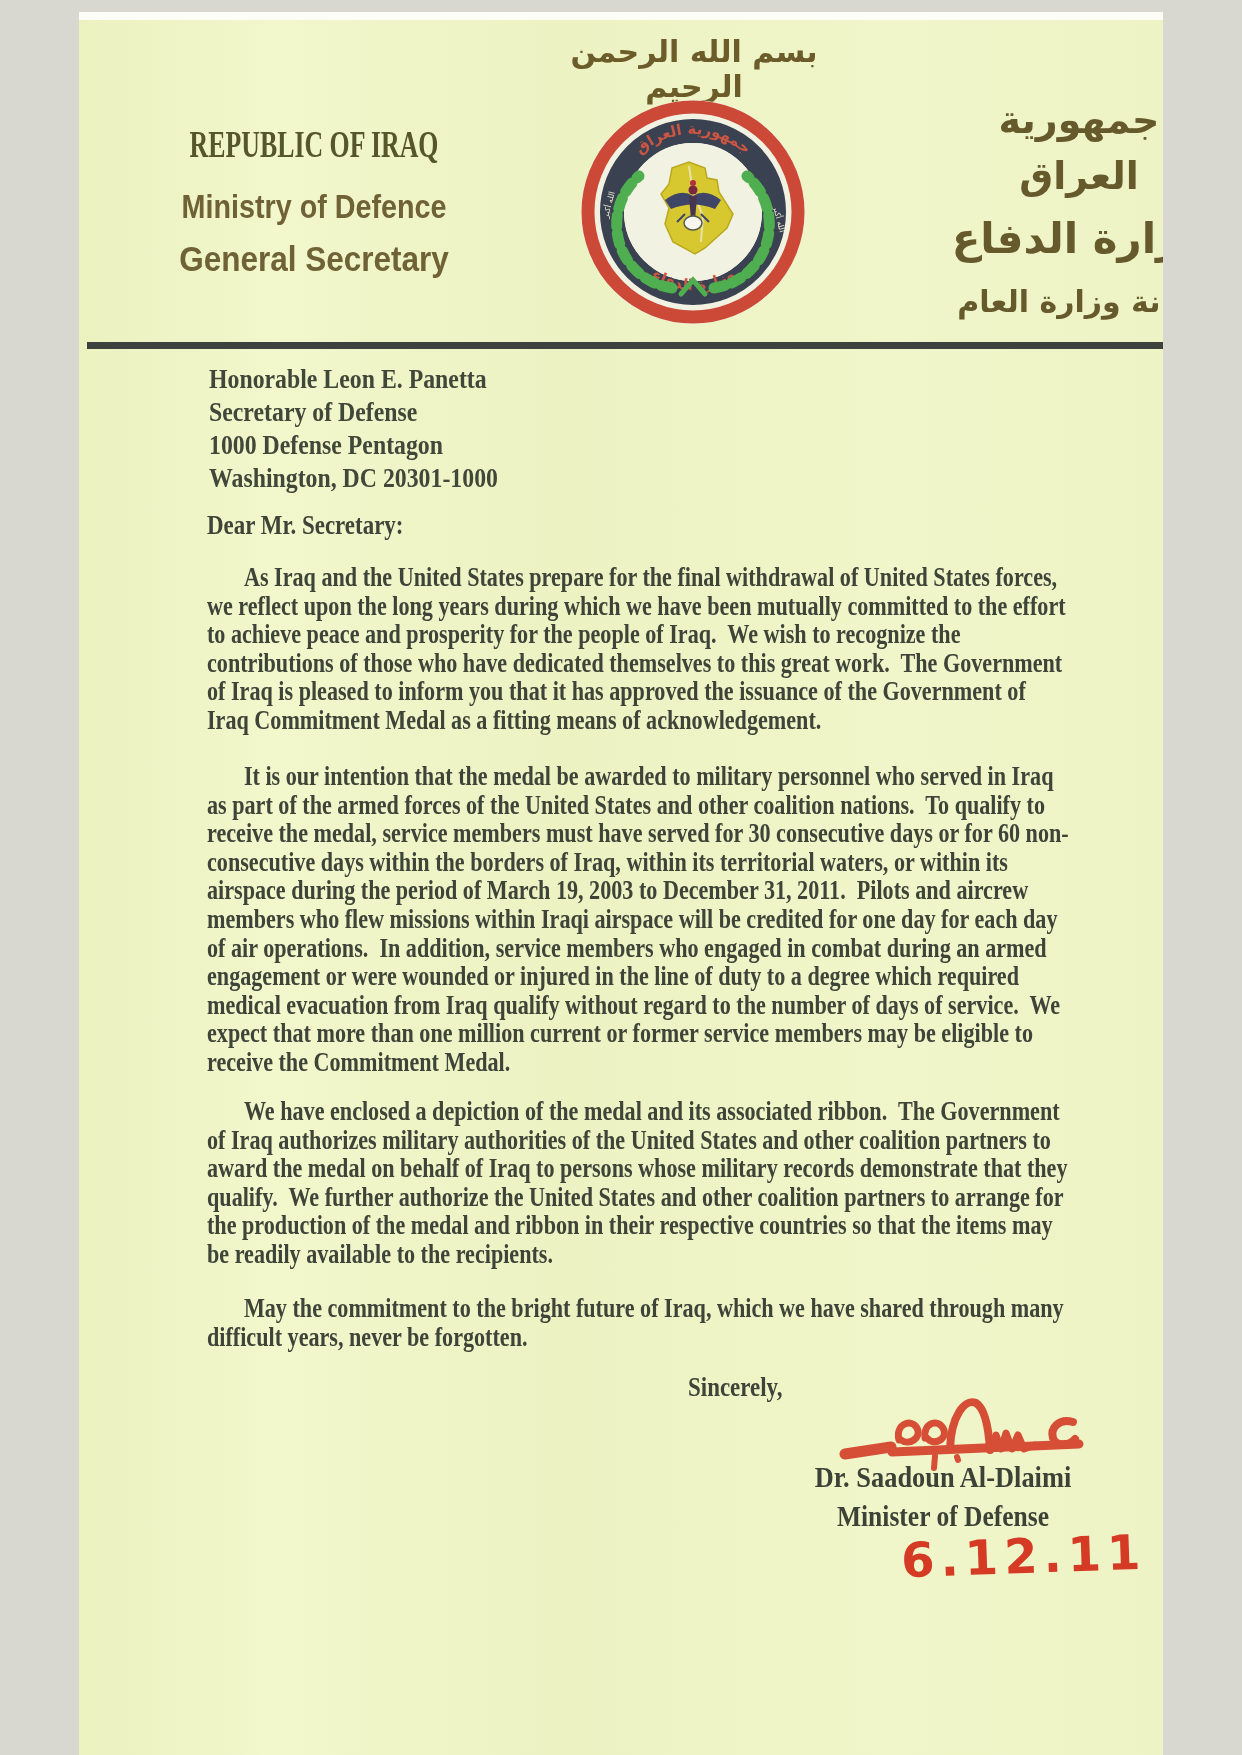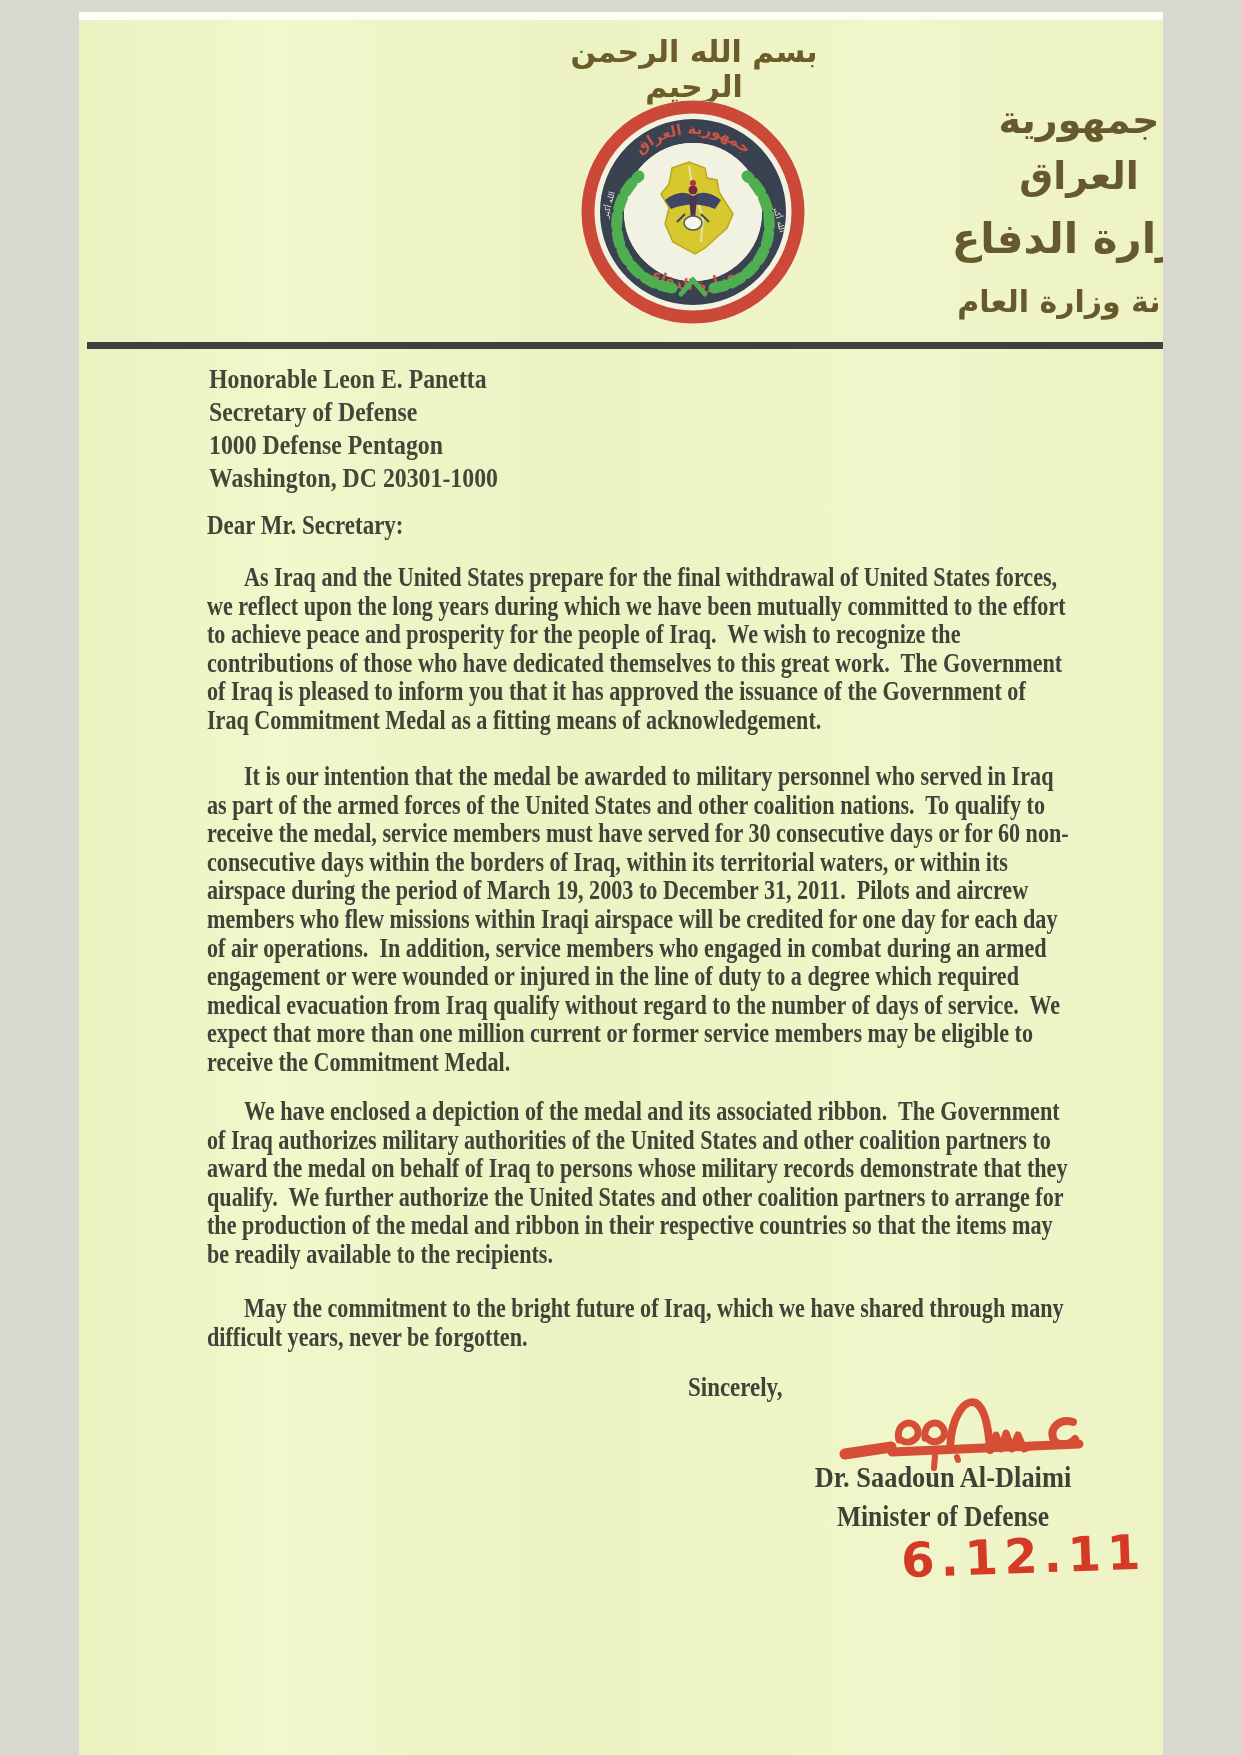--- a/index.html
+++ b/index.html
@@ -66,20 +66,25 @@
   }
 </style>
 </head>
 <body>
 
 <div class="page">
   <div class="scan-edge"></div>
 
   <div class="bismillah">بسم الله الرحمن الرحيم</div>
 
+  <div class="hdr-left">
+    <div class="hl0">REPUBLIC OF IRAQ</div>
+    <div class="hl1">Ministry of Defence</div>
+    <div class="hl2">General Secretary</div>
+  </div>
 
   <svg class="seal" viewBox="0 0 232 232">
     <circle cx="116" cy="116" r="112" fill="#f2f2e2"></circle>
     <circle cx="116" cy="116" r="105" fill="none" stroke="#cc4937" stroke-width="13"></circle>
     <circle cx="116" cy="116" r="81" fill="none" stroke="#3a4150" stroke-width="24"></circle>
     <circle cx="116" cy="116" r="69" fill="#f2f2e2"></circle>
     <defs>
       <path id="arcTop" d="M 38,116 A 78,78 0 0 1 194,116"></path>
       <path id="arcBot" d="M 38,116 A 78,78 0 0 0 194,116"></path>
     </defs>

